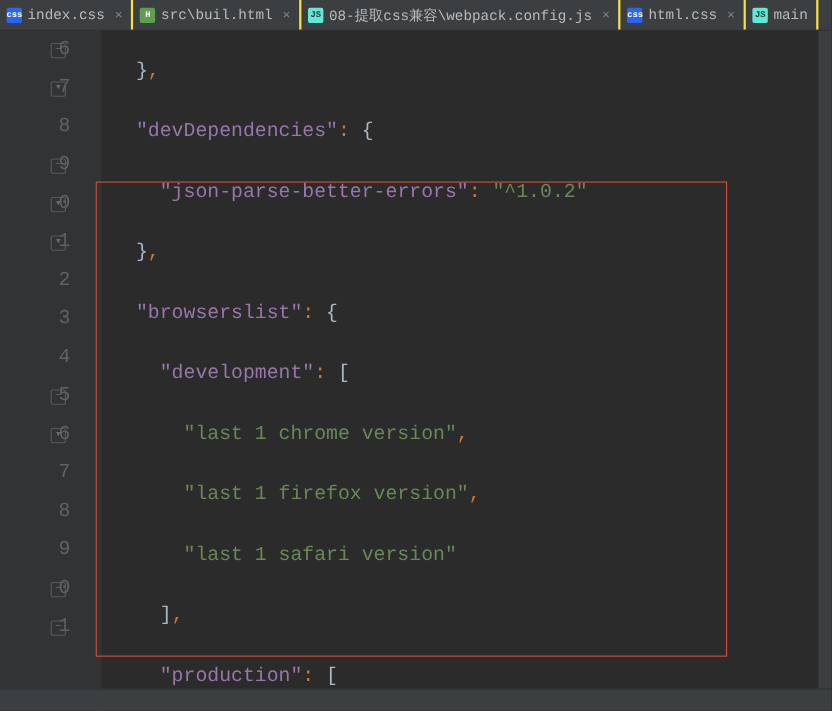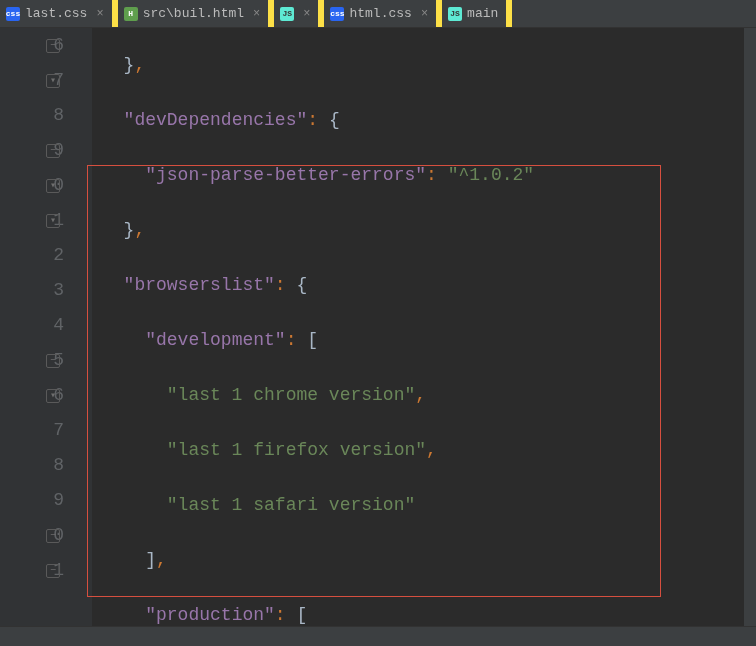--- a/index.html
+++ b/index.html
@@ -16,21 +16,21 @@
       display: flex;
       background: #3c3f41;
       height: 28px;
       border-bottom: 1px solid #323232;
       overflow: hidden;
     }
     .tab {
       display: flex;
       align-items: center;
       padding: 0 8px 0 6px;
-      border-right: 6px solid #fde047;
+      border-right: 2px solid #fde047;
       color: #bbb;
       font-size: 13px;
       cursor: pointer;
       white-space: nowrap;
       gap: 5px;
     }
     .file-icon {
       display: inline-flex;
       width: 14px;
       height: 14px;
@@ -125,30 +125,31 @@
       width: 12px;
       background: #3c3f41;
     }
   </style>
 </head>
 <body>
 
 <div class="tabs">
   <div class="tab">
     <span class="file-icon css">css</span>
-    <span>last.css</span>
+    <span>index.css</span>
     <span class="close-x">×</span>
   </div>
   <div class="tab">
     <span class="file-icon html">H</span>
     <span>src\buil.html</span>
     <span class="close-x">×</span>
   </div>
   <div class="tab">
     <span class="file-icon js">JS</span>
+    <span>08-提取css兼容\webpack.config.js</span>
     <span class="close-x">×</span>
   </div>
   <div class="tab">
     <span class="file-icon css">css</span>
     <span>html.css</span>
     <span class="close-x">×</span>
   </div>
   <div class="tab">
     <span class="file-icon js">JS</span>
     <span>main</span>

